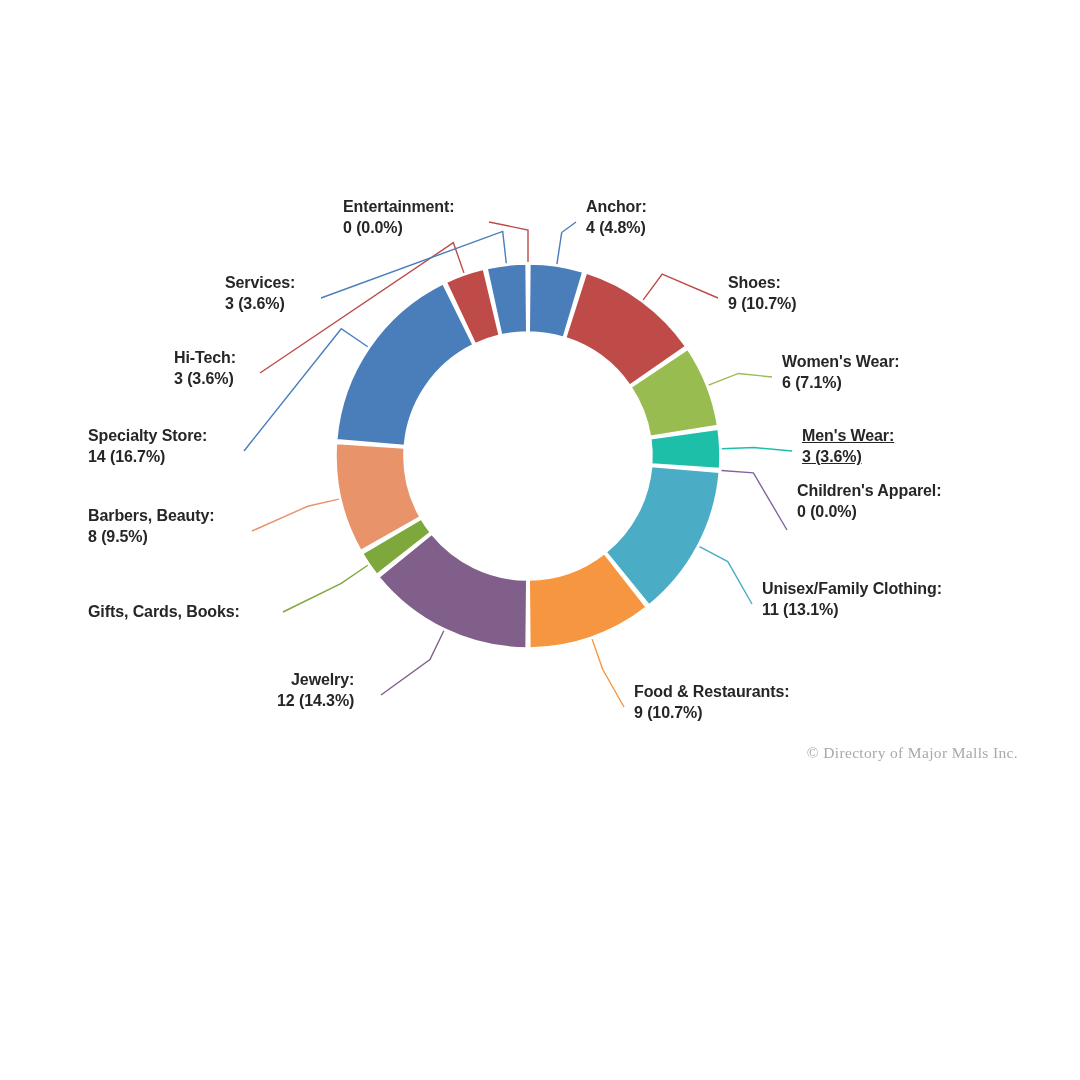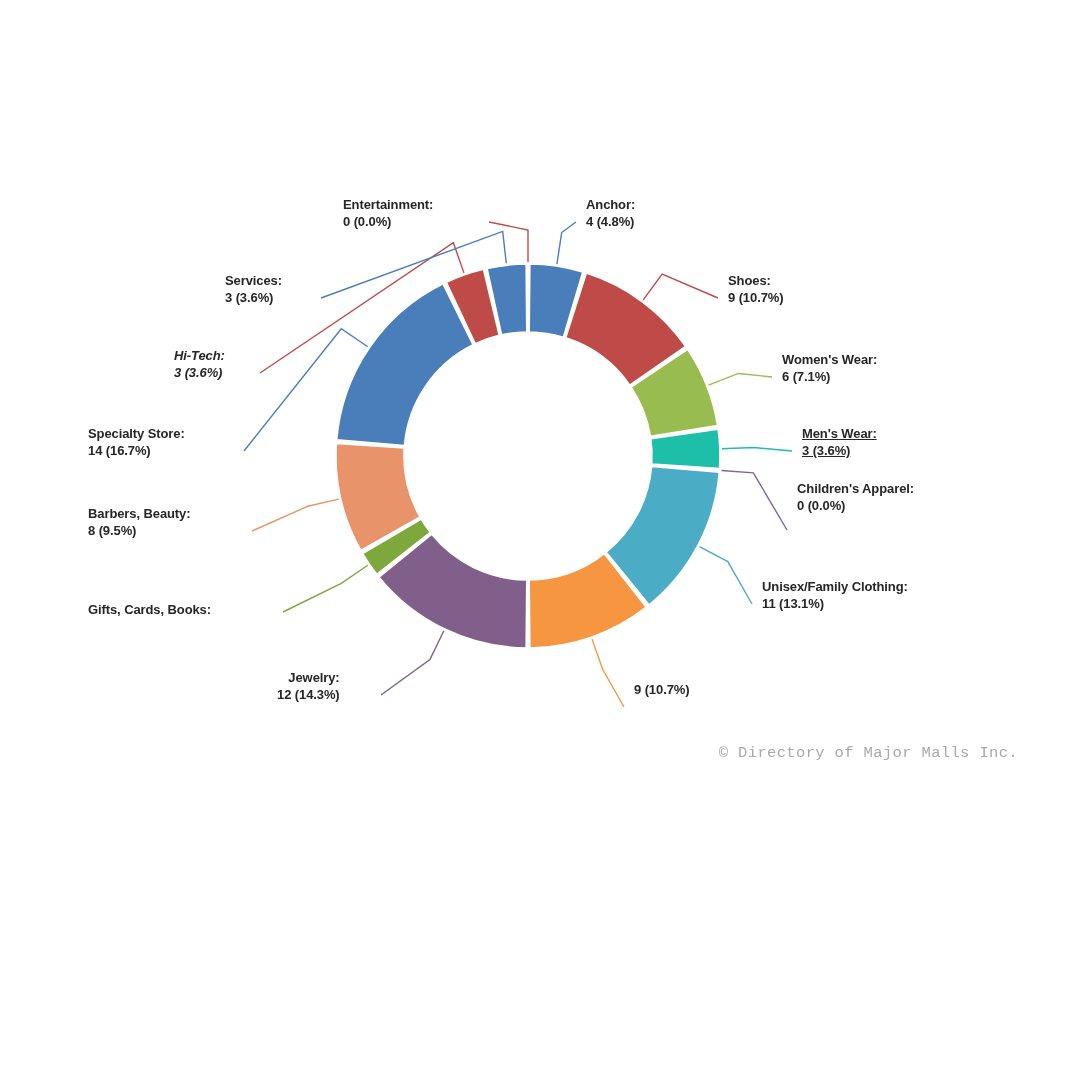--- a/index.html
+++ b/index.html
@@ -19,32 +19,32 @@
     position: absolute;
     left: 0;
     top: 0;
     width: 1080px;
     height: 1080px;
   }
   .slice-label {
     position: absolute;
     color: #262626;
     font-family: "Liberation Sans", sans-serif;
-    font-size: 13px;
+    font-size: 16px;
     font-weight: bold;
     line-height: 1.33;
     white-space: nowrap;
     letter-spacing: -0.1px;
   }
   .slice-label .lbl-name { display: block; }
   .slice-label .lbl-value { display: block; }
   .footer {
     position: absolute;
     color: #a9a9a9;
-    font-family: Liberation Mono, monospace;
+    font-family: Liberation Serif, serif;
     font-size: 15.5px;
     font-weight: normal;
     white-space: nowrap;
     letter-spacing: 0.35px;
   }
   #footer-copyright {
     right: 62px;
     top: 744px;
   }
   #footer-note {
@@ -109,38 +109,39 @@
       </div>
       <div class="slice-label" style="left: 797px; top: 480px;">
         <span class="lbl-name">Children's Apparel:</span>
         <span class="lbl-value">0 (0.0%)</span>
       </div>
       <div class="slice-label" style="left: 762px; top: 578px;">
         <span class="lbl-name">Unisex/Family Clothing:</span>
         <span class="lbl-value">11 (13.1%)</span>
       </div>
       <div class="slice-label" style="left: 634px; top: 681px;">
+        <span class="lbl-name">Food &amp; Restaurants:</span>
         <span class="lbl-value">9 (10.7%)</span>
       </div>
       <div class="slice-label" style="left: 277px; top: 669px; text-align: right;">
         <span class="lbl-name">Jewelry:</span>
         <span class="lbl-value">12 (14.3%)</span>
       </div>
       <div class="slice-label" style="left: 88px; top: 586px; margin-top: 15px;">
         <span class="lbl-name">Gifts, Cards, Books:</span>
       </div>
       <div class="slice-label" style="left: 88px; top: 505px;">
         <span class="lbl-name">Barbers, Beauty:</span>
         <span class="lbl-value">8 (9.5%)</span>
       </div>
       <div class="slice-label" style="left: 88px; top: 425px;">
         <span class="lbl-name">Specialty Store:</span>
         <span class="lbl-value">14 (16.7%)</span>
       </div>
-      <div class="slice-label" style="left: 174px; top: 347px; font-style: italic;">
+      <div class="slice-label" style="left: 174px; top: 347px;">
         <span class="lbl-name">Hi-Tech:</span>
         <span class="lbl-value">3 (3.6%)</span>
       </div>
       <div class="slice-label" style="left: 225px; top: 272px;">
         <span class="lbl-name">Services:</span>
         <span class="lbl-value">3 (3.6%)</span>
       </div>
       <div class="slice-label" style="left: 343px; top: 196px;">
         <span class="lbl-name">Entertainment:</span>
         <span class="lbl-value">0 (0.0%)</span>

